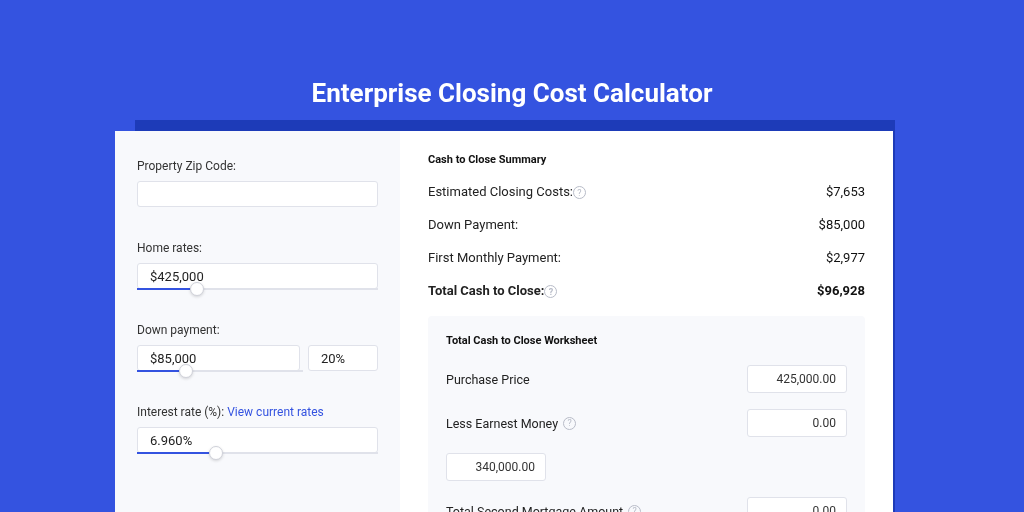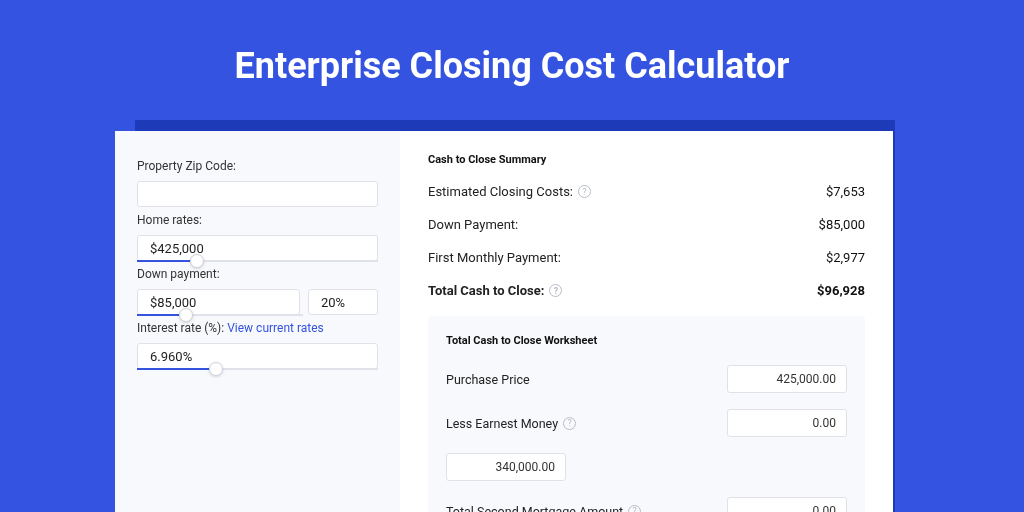--- a/index.html
+++ b/index.html
@@ -1,42 +1,42 @@
 <!DOCTYPE html>
 <html><head>
 <meta charset="utf-8">
 <style>
 *{box-sizing:border-box;margin:0;padding:0;font-family:-apple-system,BlinkMacSystemFont,"Segoe UI",Roboto,Arial,sans-serif}
 body{background:#3453e0;width:1024px;height:512px;overflow:hidden;position:relative}
-.hero-title{color:#fff;font-size:36px;font-weight:700;text-align:center;padding:45px 0 30px}
+.hero-title{color:#fff;font-size:26px;font-weight:700;text-align:center;padding:78px 0 30px}
 .shadow-card{position:absolute;left:135px;top:120px;width:760px;height:400px;background:#1d3bb8}
 .main-card{position:absolute;left:115px;top:131px;width:778px;height:400px;background:#fff;display:flex}
 .left-panel{width:285px;background:#f8f9fc;padding:28px 22px 0}
 .field-label{font-size:12px;color:#333;margin-bottom:8px;display:block}
 .field-label a{color:#3453e0;text-decoration:none}
 .text-input{width:100%;height:25px;border:1px solid #e0e2ea;border-radius:3px;background:#fff;padding:12px 12px;font-size:13px;color:#222}
-.field-block{margin-bottom:6px;position:relative}
+.field-block{margin-bottom:34px;position:relative}
 .slider-wrap{position:relative}
 .slider-track{position:absolute;left:0;bottom:-1px;width:100%;height:2px;background:#e0e2ea}
 .slider-fill{position:absolute;left:0;bottom:-1px;height:2px;background:#3453e0}
 .slider-thumb{position:absolute;bottom:-7px;width:14px;height:14px;border-radius:50%;background:#fff;border:1px solid #d0d2da;box-shadow:0 1px 3px rgba(0,0,0,.15);cursor:pointer}
 .dp-row{display:flex;gap:8px}
 .dp-row .text-input:first-child{flex:1}
 .dp-row .text-input:last-child{width:70px}
 .right-panel{flex:1;padding:22px 28px 0}
 .section-title{font-size:11px;font-weight:700;color:#111;margin-bottom:18px}
 .summary-row{display:flex;justify-content:space-between;align-items:center;margin-bottom:18px;font-size:13px}
-.summary-row .label{color:#222;display:flex;align-items:center;gap:5px}
+.summary-row .label{color:#222;display:flex;align-items:flex-end;}
 .summary-row .value{color:#111;font-weight:400}
 .summary-row.bold .label,.summary-row.bold .value{font-weight:700}
 .help-icon{display:inline-flex;align-items:center;justify-content:center;width:13px;height:13px;border:1px solid #b8bcc8;border-radius:50%;font-size:9px;color:#b8bcc8;cursor:pointer}
 .worksheet{background:#f8f9fc;border-radius:4px;padding:18px 18px 0;margin-top:8px}
 .ws-row{display:flex;justify-content:space-between;align-items:center;margin-bottom:16px}
 .ws-row .label{font-size:12.5px;color:#222;display:flex;align-items:center;gap:5px}
-.ws-input{width:120px;height:28px;border:1px solid #e0e2ea;border-radius:3px;background:#fff;text-align:right;padding:0 10px;font-size:12px;color:#333}
+.ws-input{width:100px;height:28px;border:1px solid #e0e2ea;border-radius:3px;background:#fff;text-align:right;padding:0 10px;font-size:12px;color:#333}
 </style>
 </head>
 <body>
 
 <h1 class="hero-title">Enterprise Closing Cost Calculator</h1>
 
 <div class="shadow-card"></div>
 
 <div class="main-card">
 

